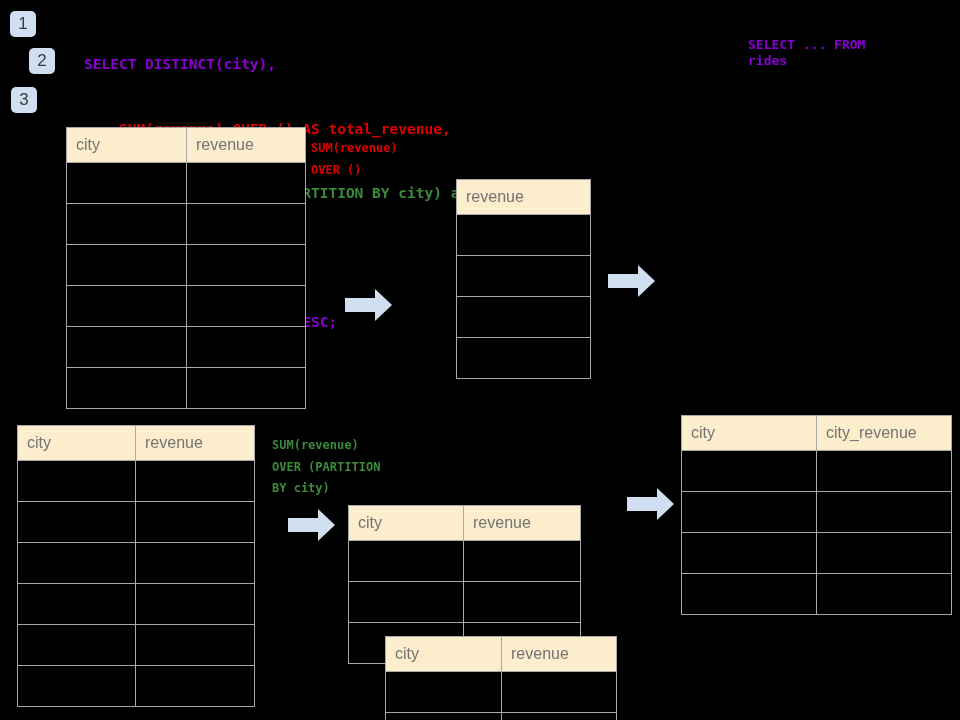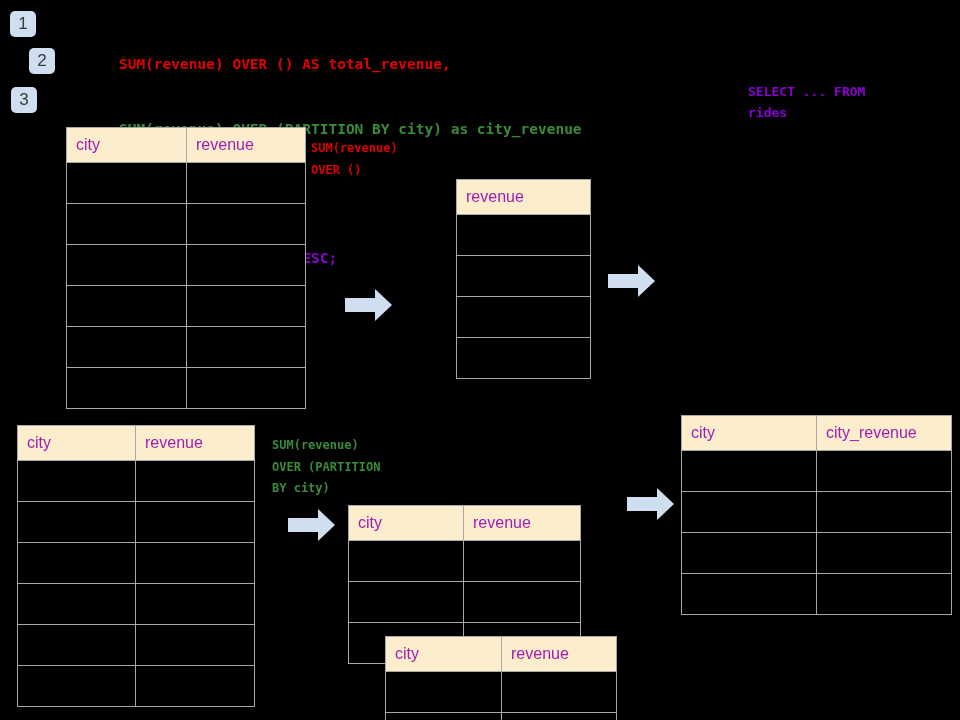--- a/index.html
+++ b/index.html
@@ -51,39 +51,38 @@
   .annot {
     position: absolute;
     font-family: "DejaVu Sans Mono", monospace;
     font-size: 12px;
     line-height: 21.5px;
     white-space: pre;
     font-weight: bold;
   }
   .annot.small {
     font-size: 13px;
-    line-height: 21px;
-    margin-top: 44px;
+    line-height: 16px;
   }
 
   
   .tbl {
     position: absolute;
     border-collapse: collapse;
     table-layout: fixed;
     background: #000000;
   }
   .tbl th, .tbl td {
     border: 1px solid #a8a8a8;
     padding: 0;
     margin: 0;
   }
   .tbl th {
     background: #fceecd;
-    color: #a21caf;
+    color: #737373;
     font-family: "Liberation Sans", sans-serif;
     font-weight: 400;
     font-size: 16px;
     text-align: left;
     padding: 0 9px;
     height: 35px;
     box-sizing: border-box;
   }
   .tbl td {
     background: #000000;
@@ -98,20 +97,21 @@
   .arrow svg { display: block; }
 </style>
 </head>
 <body>
 
 <div class="step-badge" style="left:10px; top:11px;">1</div>
 <div class="step-badge" style="left:29px; top:48px;">2</div>
 <div class="step-badge" style="left:11px; top:87px;">3</div>
 
 <div class="sql-block">
+  <span class="sql-line c-purple">SELECT DISTINCT(city),</span>
   <span class="sql-line c-red">    SUM(revenue) OVER () AS total_revenue,</span>
   <span class="sql-line c-green">    SUM(revenue) OVER (PARTITION BY city) as city_revenue</span>
   <span class="sql-line c-purple">  FROM rides</span>
   <span class="sql-line c-purple">  ORDER by city_revenue DESC;</span>
 </div>
 
 <div class="annot small c-purple" style="left:748px; top:37px;">SELECT ... FROM
 rides</div>
 
 <div class="annot c-red" style="left:311px; top:138px;">SUM(revenue)

